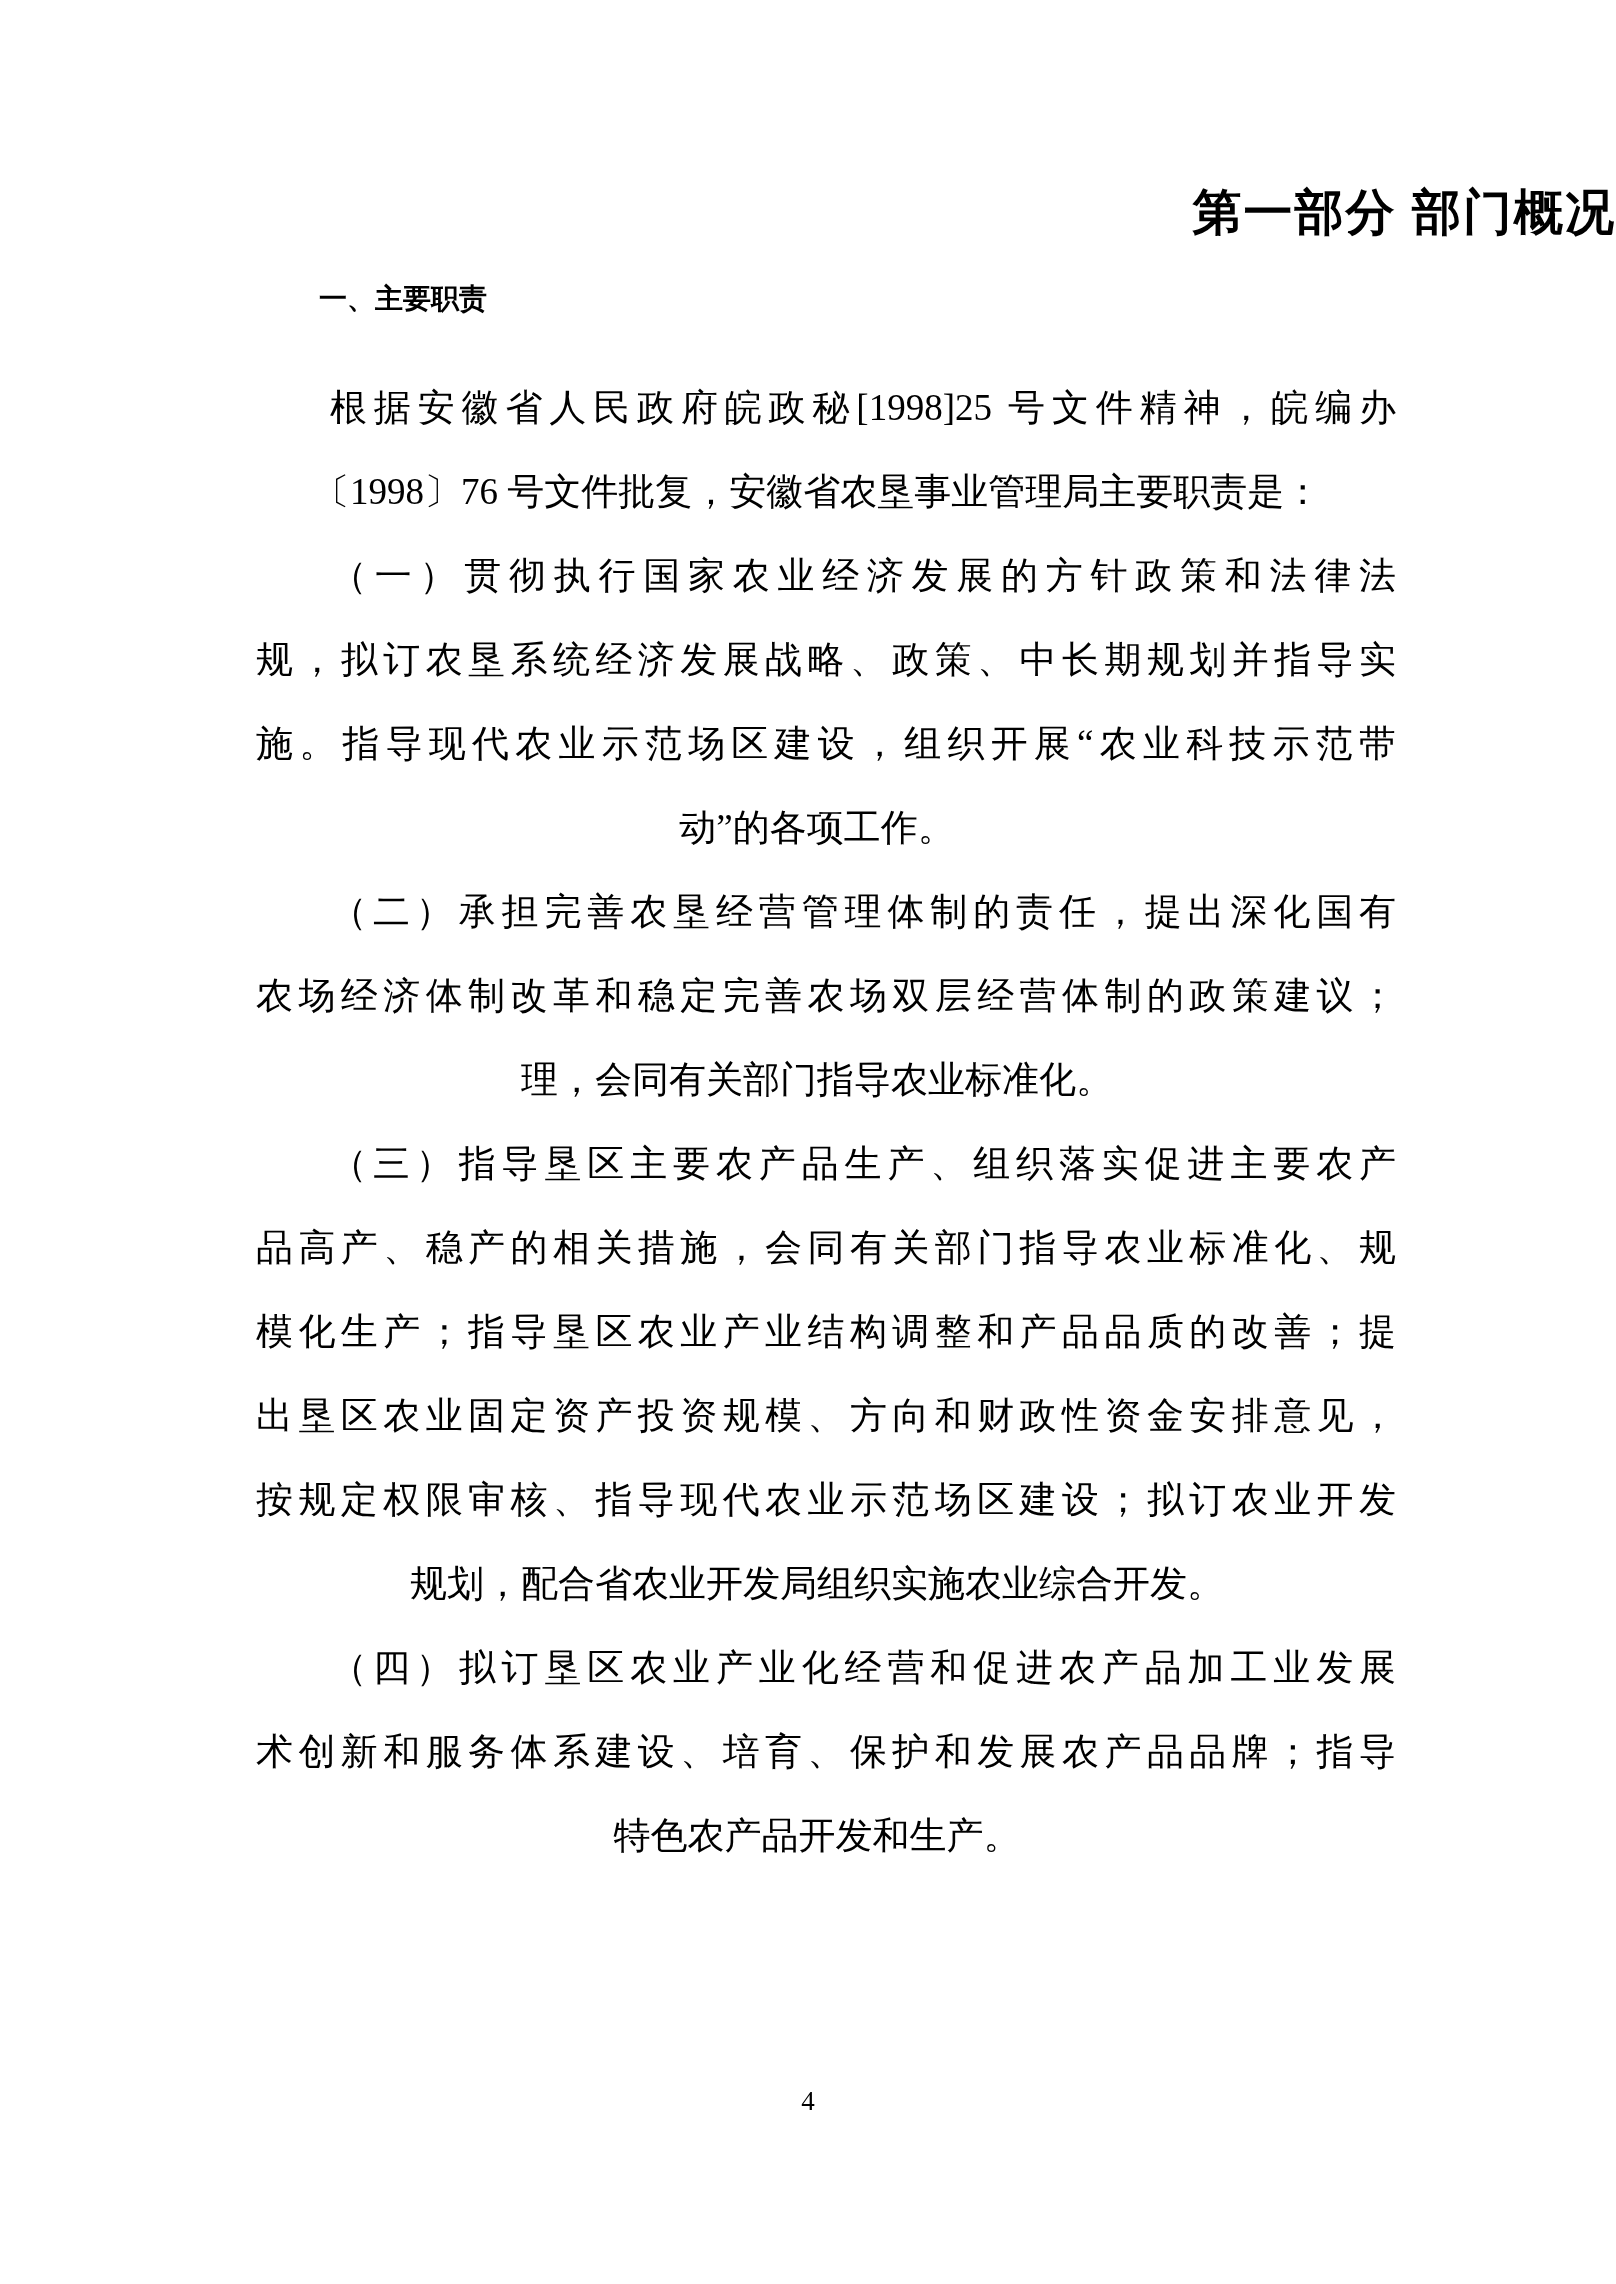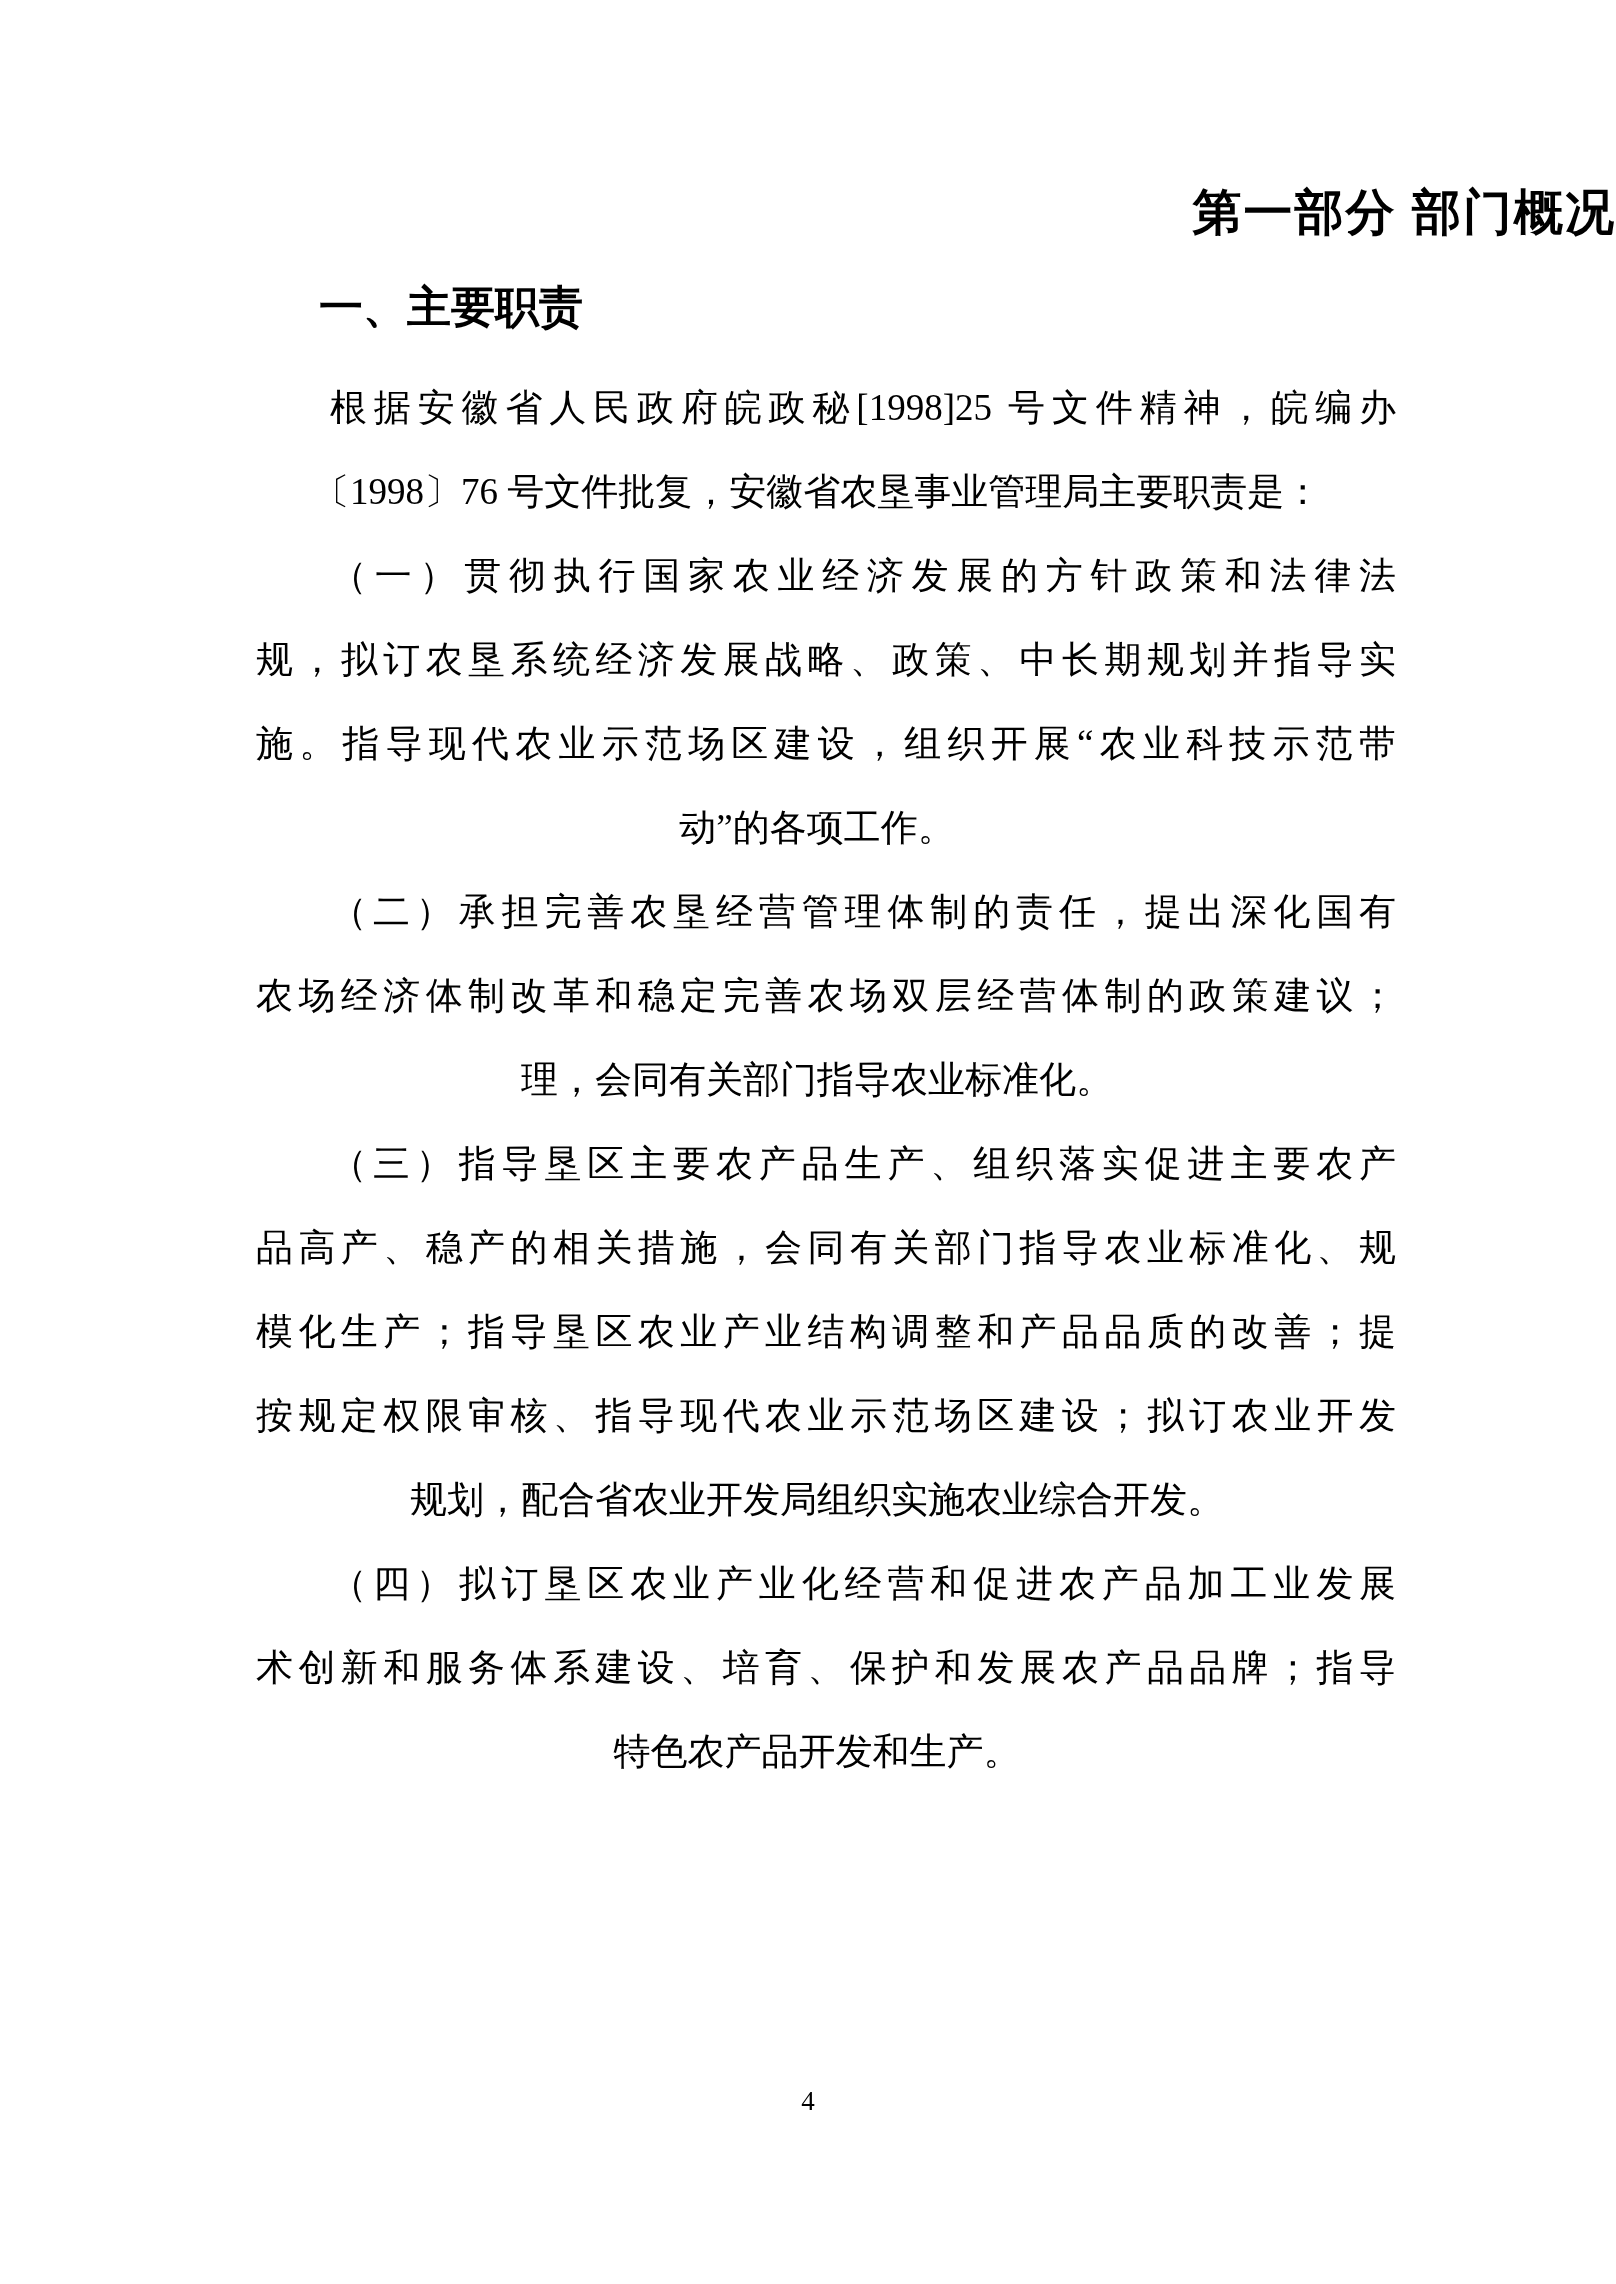--- a/index.html
+++ b/index.html
@@ -29,21 +29,21 @@
     letter-spacing: 2px;
     white-space: pre;
   }
   .section-heading {
     position: absolute;
     top: 285px;
     left: 319px;
     margin: 0;
     font-family: "Liberation Sans", "DejaVu Sans", sans-serif;
     font-weight: bold;
-    font-size: 44px;
+    font-size: 28px;
     line-height: 1;
     white-space: pre;
   }
   .body-block {
     position: absolute;
     top: 366px;
     left: 238px;
     width: 1158px;
     font-family: "Liberation Serif", "DejaVu Serif", serif;
     font-size: 37px;
@@ -91,20 +91,21 @@
     <div class="line indent fill">（一）贯彻执行国家农业经济发展的方针政策和法律法</div>
     <div class="line fill">规，拟订农垦系统经济发展战略、政策、中长期规划并指导实</div>
     <div class="line fill">施。指导现代农业示范场区建设，组织开展“农业科技示范带</div>
     <div class="line">动”的各项工作。</div>
     <div class="line indent fill">（二）承担完善农垦经营管理体制的责任，提出深化国有</div>
     <div class="line fill">农场经济体制改革和稳定完善农场双层经营体制的政策建议；</div>
     <div class="line">理，会同有关部门指导农业标准化。</div>
     <div class="line indent fill">（三）指导垦区主要农产品生产、组织落实促进主要农产</div>
     <div class="line fill">品高产、稳产的相关措施，会同有关部门指导农业标准化、规</div>
     <div class="line fill">模化生产；指导垦区农业产业结构调整和产品品质的改善；提</div>
+    <div class="line fill">出垦区农业固定资产投资规模、方向和财政性资金安排意见，</div>
     <div class="line fill">按规定权限审核、指导现代农业示范场区建设；拟订农业开发</div>
     <div class="line">规划，配合省农业开发局组织实施农业综合开发。</div>
     <div class="line indent fill">（四）拟订垦区农业产业化经营和促进农产品加工业发展</div>
     <div class="line fill">术创新和服务体系建设、培育、保护和发展农产品品牌；指导</div>
     <div class="line">特色农产品开发和生产。</div>
   </div>
 
   <div class="page-number">4</div>
 
 </div>

